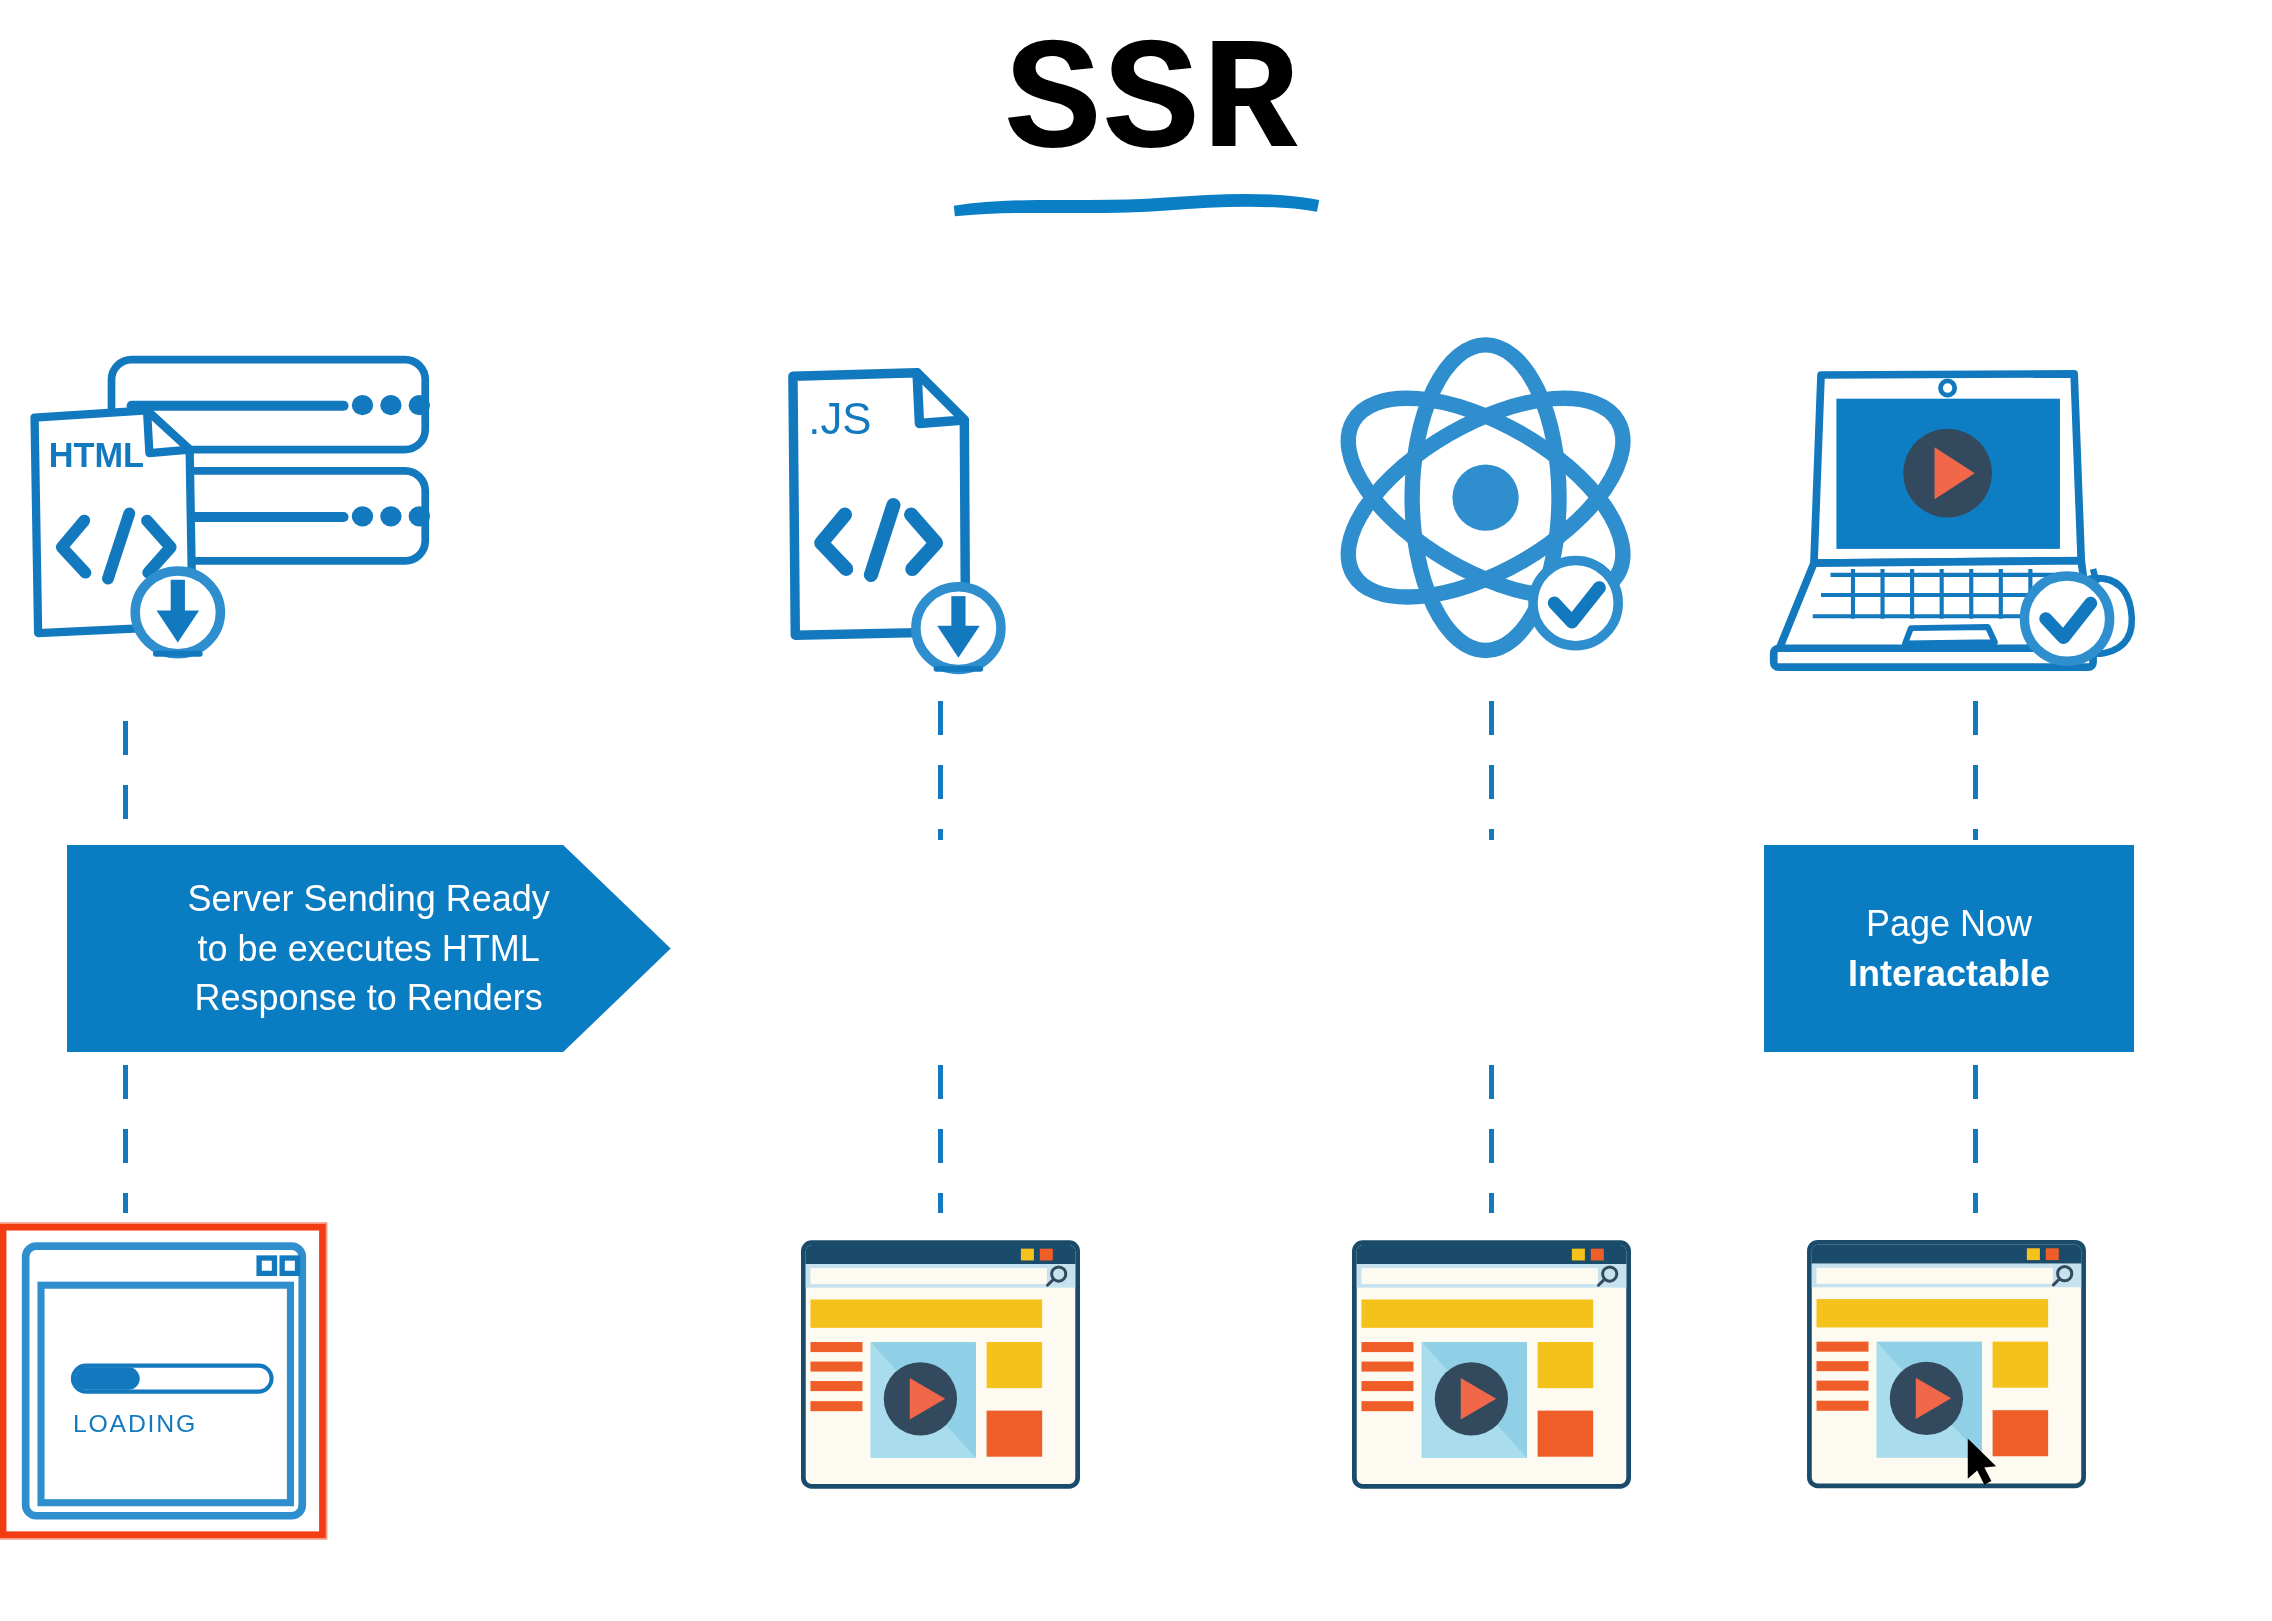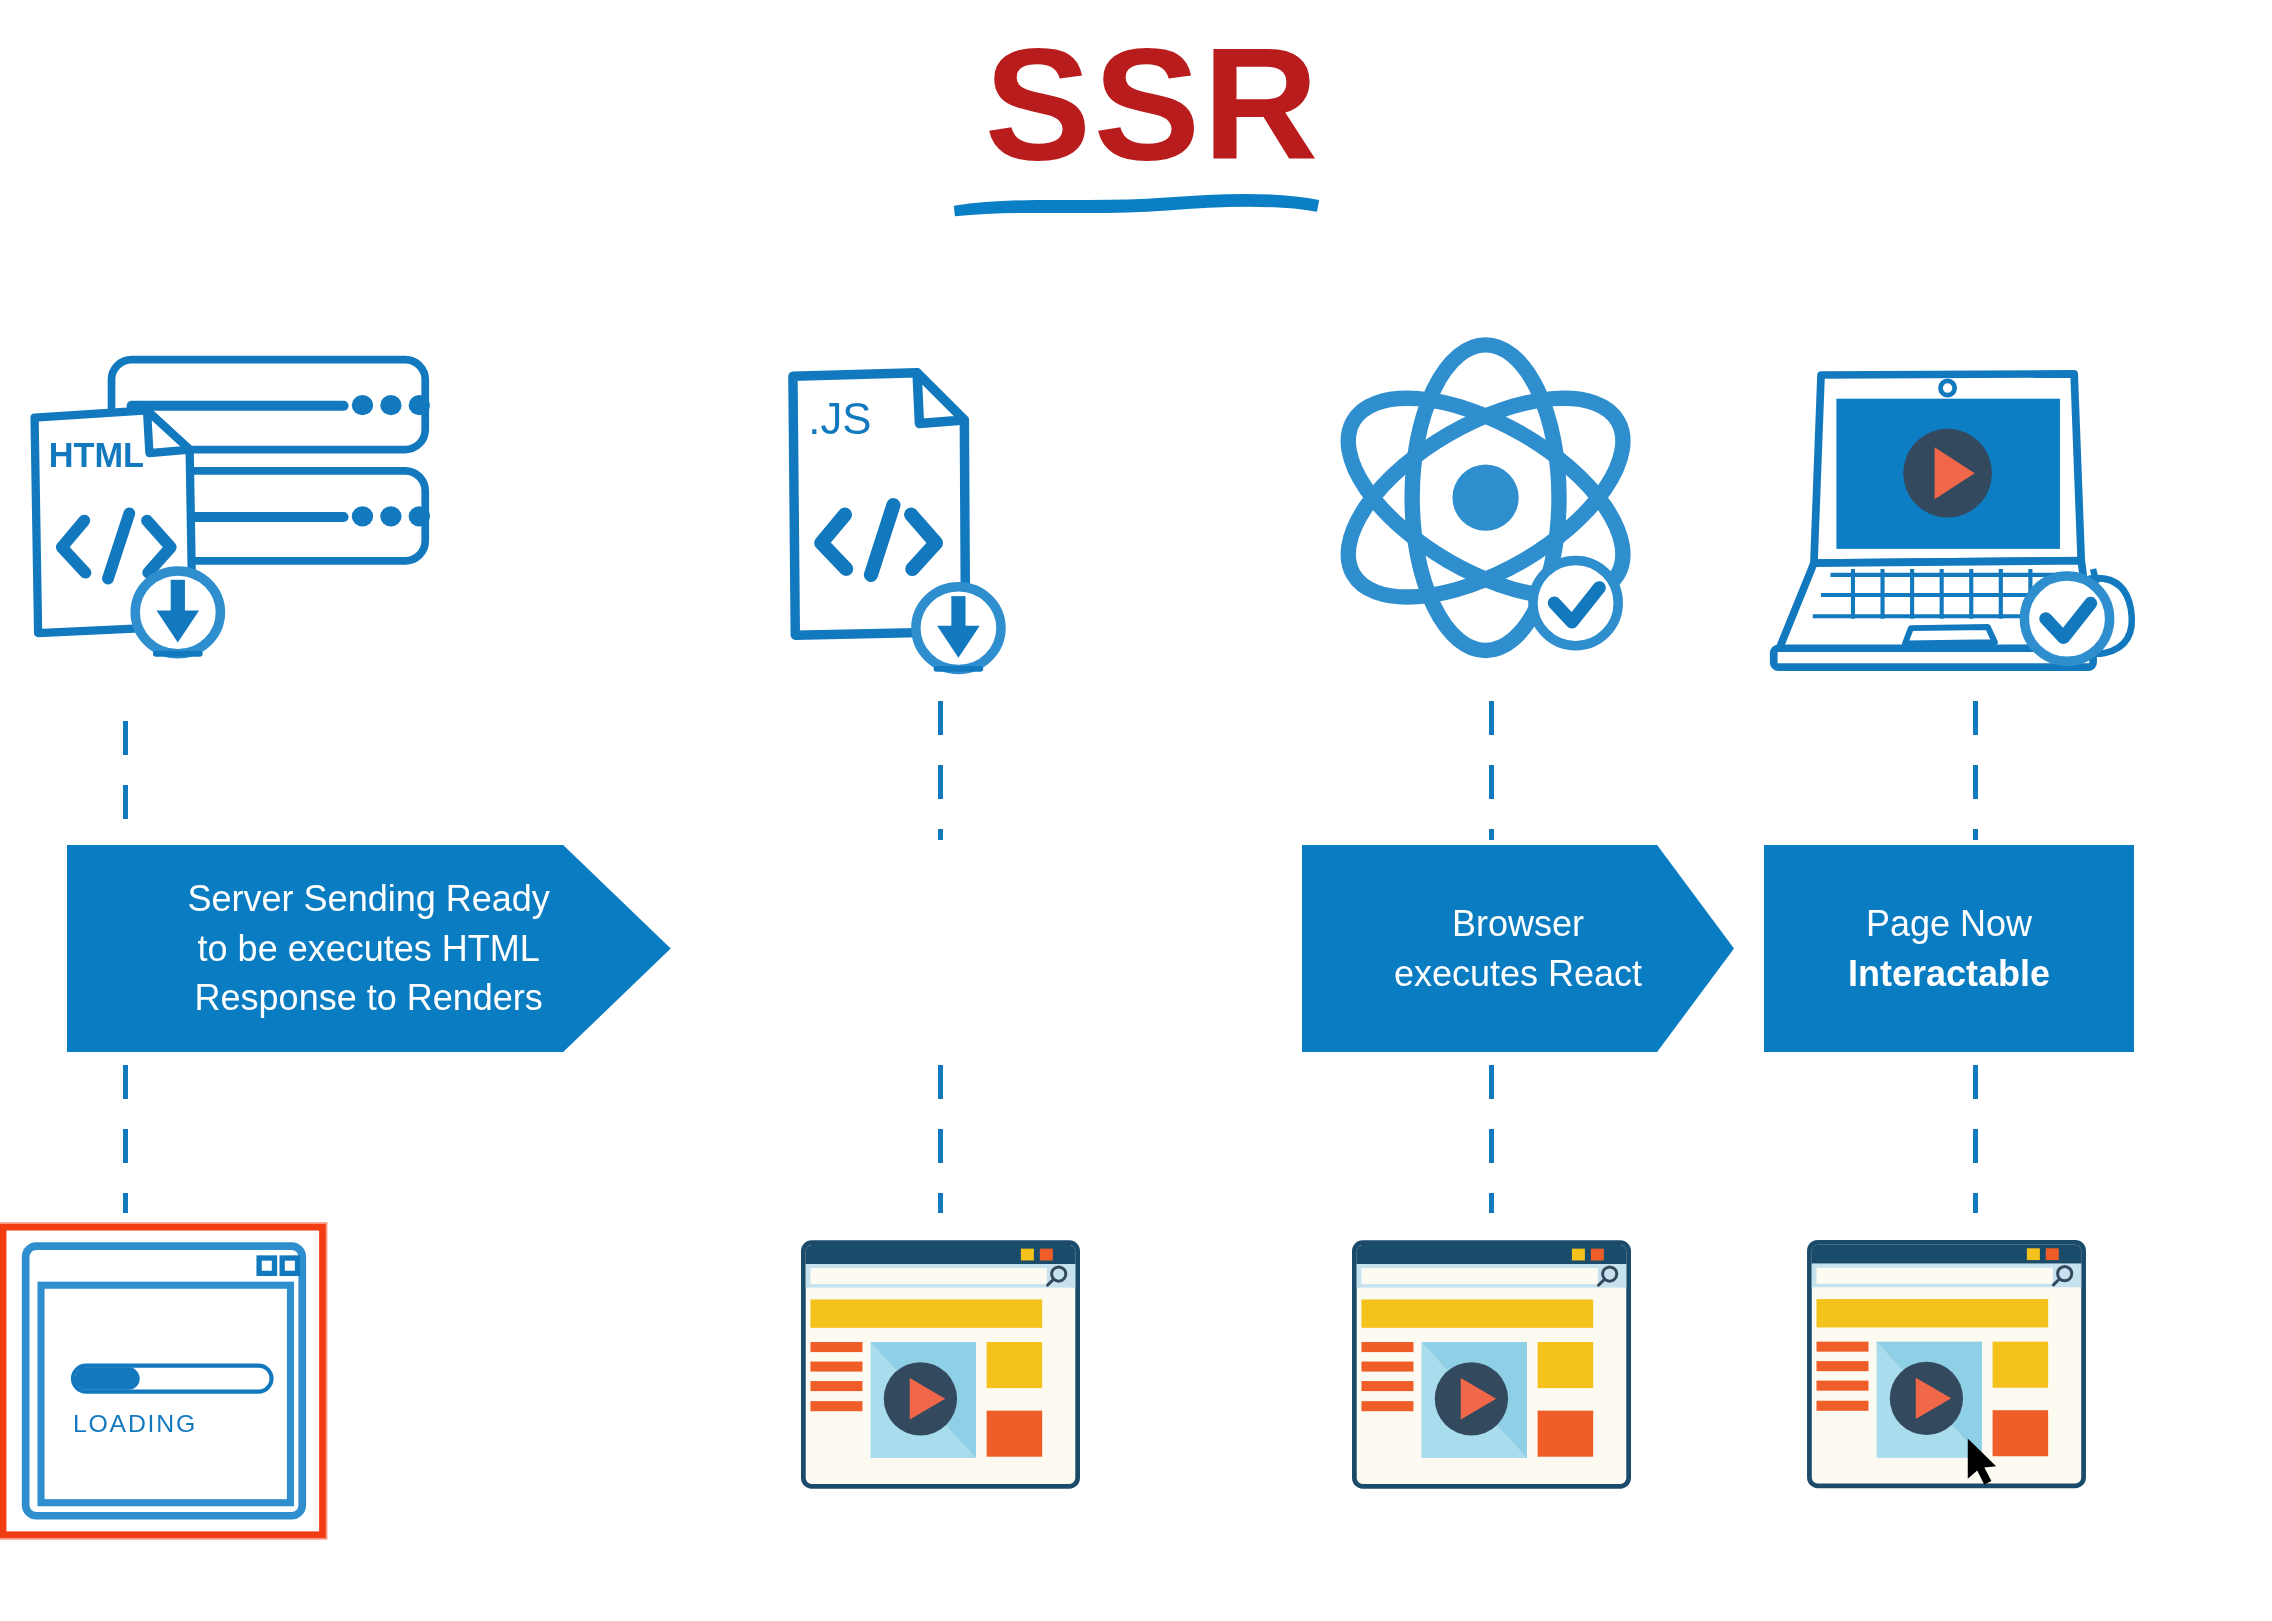--- a/index.html
+++ b/index.html
@@ -17,24 +17,24 @@
   }
 
   
   #title-block {
     position: absolute;
     left: 0; top: 24px;
     width: 2273px;
     text-align: center;
   }
   #title-text {
-    font-family: Liberation Sans, sans-serif;
+    font-family: Liberation Mono, monospace;
     font-size: 160px;
     font-weight: bold;
-    color: #b91c1c;
+    color: #000000;
     letter-spacing: 2.4px;
     line-height: 1;
     display: block;
     margin-left: 32px;
   }
   #title-underline {
     display: block;
     margin: -3.6px auto 0 auto;
     width: 379px;
     height: 41px;
@@ -248,26 +248,20 @@
         <ellipse cx="310" cy="300" rx="124" ry="258"></ellipse>
       </g>
       <circle cx="310" cy="300" r="56" fill="#2F8FCE"></circle>
       <circle cx="462" cy="478" rx="72" r="72" fill="#ffffff" stroke="#2F8FCE" stroke-width="16"></circle>
       <path d="M426 478 L456 510 L502 452" fill="none" stroke="#1379BF" stroke-width="22" stroke-linecap="round" stroke-linejoin="round"></path>
     </svg>
   </div>
 
   <div class="dash" style="left:447px; top:701px; height:139px;"></div>
 
-  <div class="banner arrow-shape" style="left:260px; top:845px; width:432px;">
-    <div class="banner-txt">
-      <span>Browser</span><br>
-      <span>executes React</span>
-    </div>
-  </div>
 
   <div class="dash" style="left:447px; top:1065px; height:148px;"></div>
 
   <div class="mock" style="left:310px; top:1240px;">
     <svg width="279" height="249" viewBox="0 0 472 420">
       <rect x="4" y="4" width="464" height="412" rx="14" fill="#FDFBF1" stroke="#1B4B6B" stroke-width="8"></rect>
       <path d="M8 18 a10 10 0 0 1 10 -10 h436 a10 10 0 0 1 10 10 v22 h-456 z" fill="#1B4B6B"></path>
       <rect x="372" y="14" width="22" height="20" fill="#F5C21B"></rect>
       <rect x="404" y="14" width="22" height="20" fill="#EF5E28"></rect>
       <rect x="8" y="40" width="456" height="40" fill="#C5E2EE"></rect>

